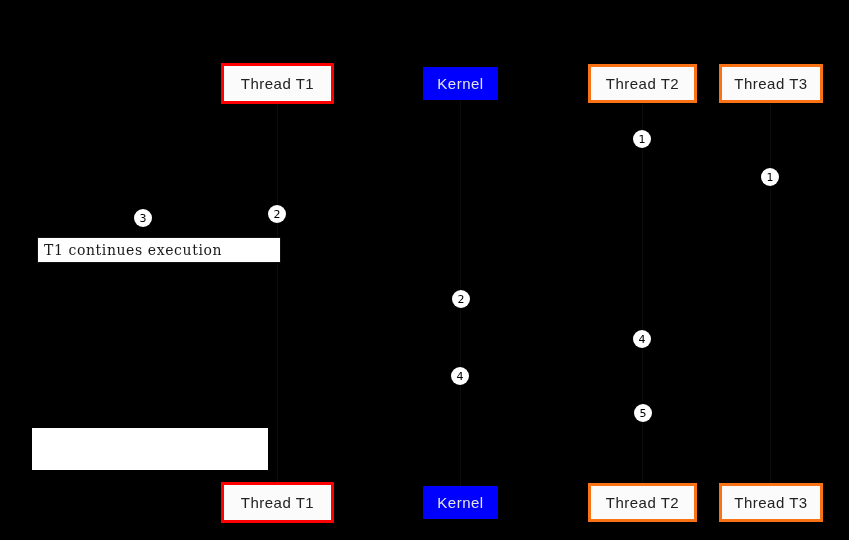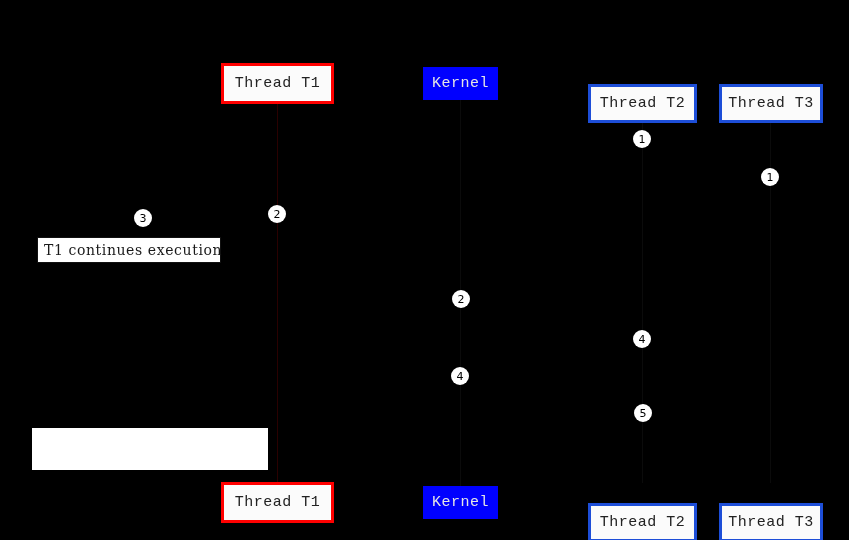--- a/index.html
+++ b/index.html
@@ -17,36 +17,35 @@
     font-family: "DejaVu Sans Mono", "Liberation Mono", monospace;
   }
 
   
   .participant {
     position: absolute;
     box-sizing: border-box;
     display: flex;
     align-items: center;
     justify-content: center;
-    font-family: Liberation Mono, monospace;
+    font-family: Liberation Sans, sans-serif;
     font-size: 15px;
     letter-spacing: 0.5px;
     white-space: nowrap;
     line-height: 1;
   }
   .participant.framed {
     background: #fbfbfb;
     color: #222222;
   }
   .participant.red-frame {
     border: 3px solid #ff0000;
   }
   .participant.blue-frame {
-    border: 3px solid #1d4ed8;
-    margin-top: 20px;
+    border: 3px solid #f97316;
   }
   .participant.solid-blue {
     background: #0000ff;
     color: #e5e5e5;
     border: 0;
   }
 
   
   .lifeline {
     position: absolute;
@@ -119,21 +118,21 @@
       </div>
       <div class="participant blue-frame framed" style="left: 588px; top: 64px; width: 109px; height: 39px;">
         <span>Thread T2</span>
       </div>
       <div class="participant blue-frame framed" style="left: 719px; top: 64px; width: 104px; height: 39px;">
         <span>Thread T3</span>
       </div>
     </div>
 
   <div id="notes-layer">
-      <div class="notebox" style="left: 37px; top: 237px; width: 184px; height: 26px;">
+      <div class="notebox" style="left: 37px; top: 237px; width: 244px; height: 26px;">
         <span>T1 continues execution</span>
       </div>
     </div>
 
   <div id="blank-layer">
       <div class="blankbox" style="left: 32px; top: 428px; width: 236px; height: 42px;"></div>
     </div>
 
   <div id="markers-layer">
       <div class="marker" style="left: 633px; top: 130px;">1</div>

